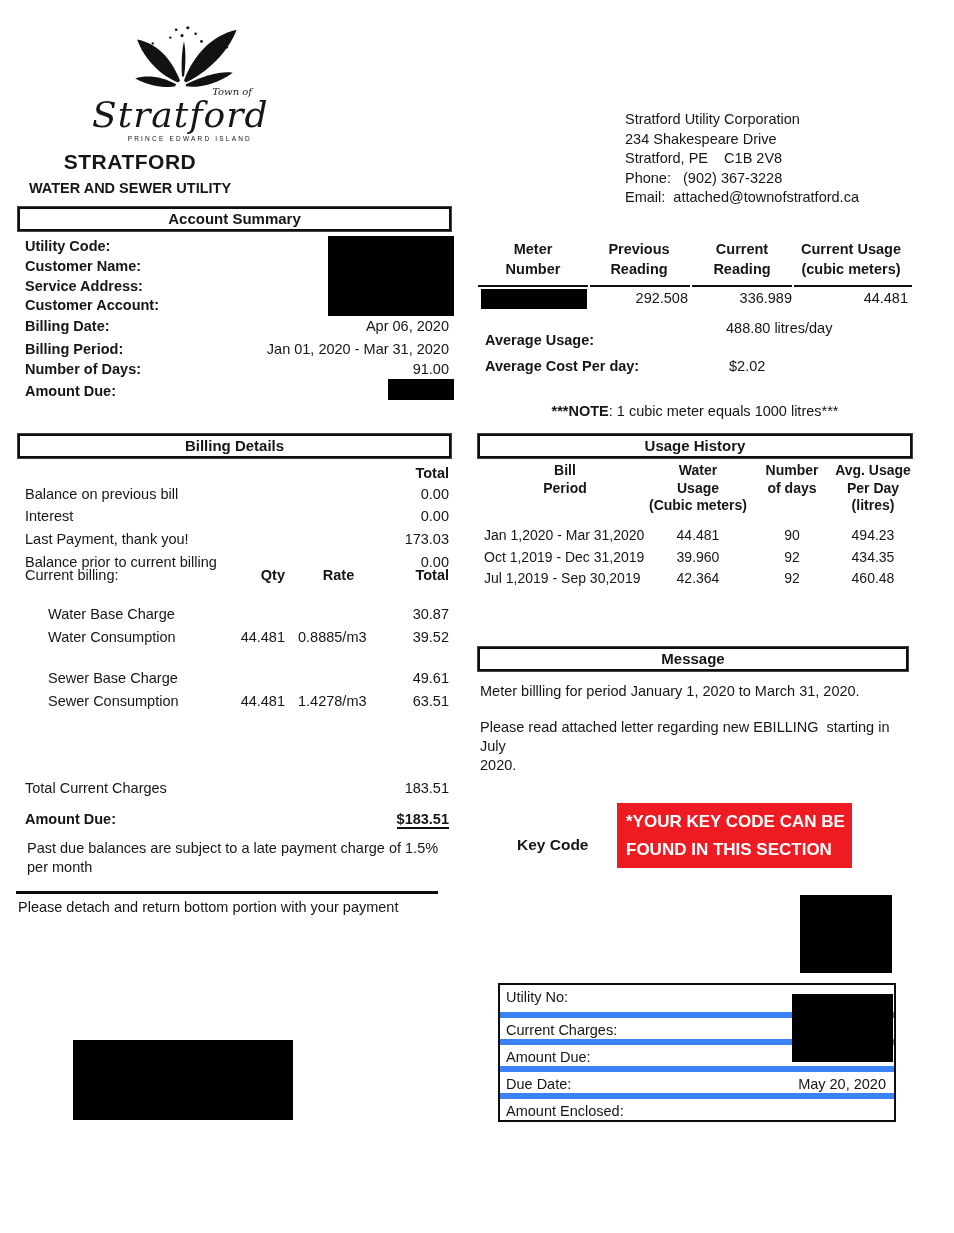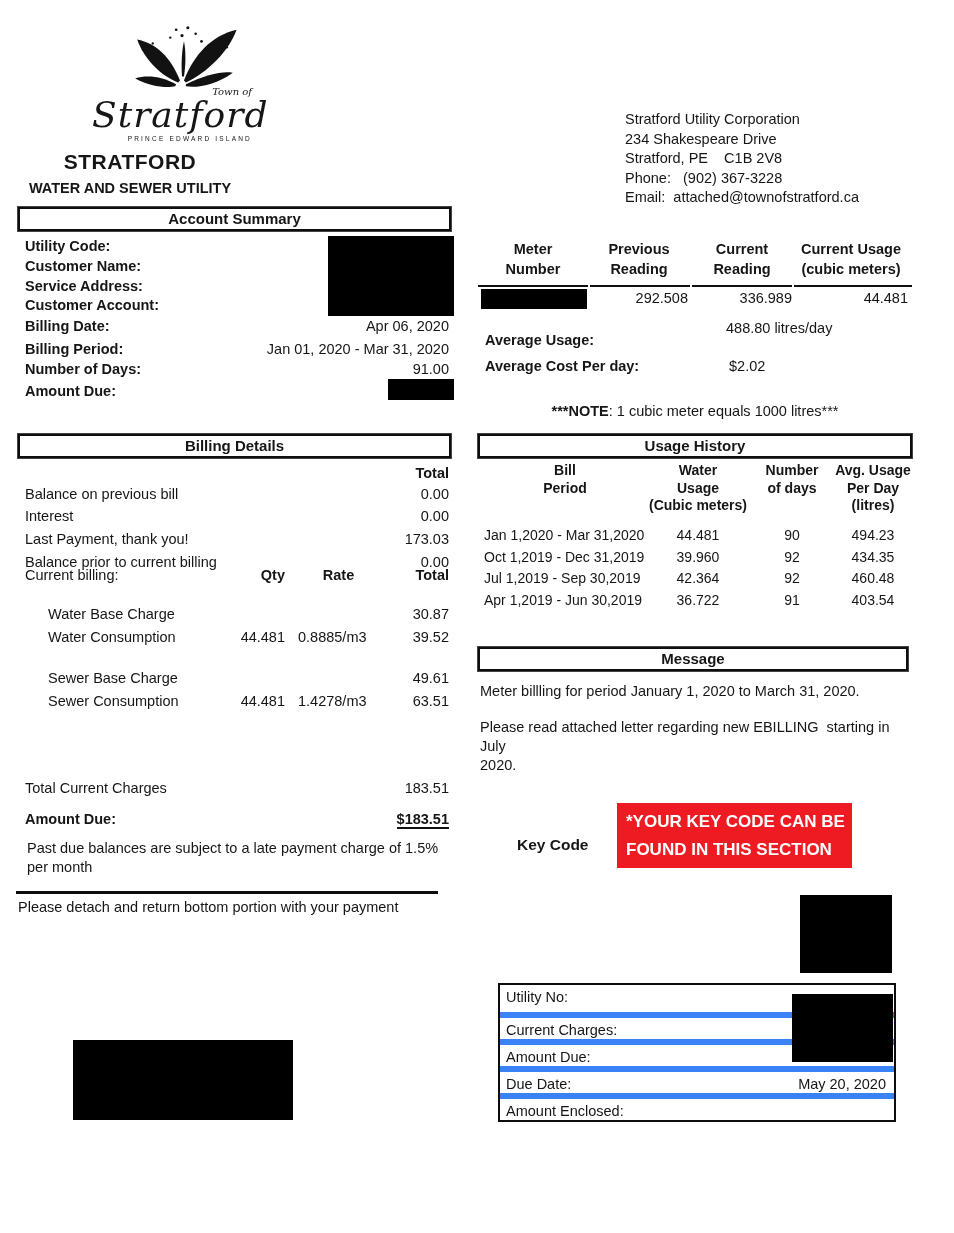--- a/index.html
+++ b/index.html
@@ -275,26 +275,20 @@
     <span class="u2">39.960</span>
     <span class="u3">92</span>
     <span class="u4">434.35</span>
   </div>
   <div class="abs uh-row" style="top:570px;">
     <span class="u1">Jul 1,2019 - Sep 30,2019</span>
     <span class="u2">42.364</span>
     <span class="u3">92</span>
     <span class="u4">460.48</span>
   </div>
-  <div class="abs uh-row" style="top:592px;">
-    <span class="u1">Apr 1,2019 - Jun 30,2019</span>
-    <span class="u2">36.722</span>
-    <span class="u3">91</span>
-    <span class="u4">403.54</span>
-  </div>
 
   <div class="abs sec-hdr" style="left:478px; top:647px; width:430px;">Message</div>
   <div class="abs txt" style="left:480px; top:682px; width:434px;">Meter billling for period January 1, 2020 to March 31, 2020.</div>
   <div class="abs txt pre" style="left:480px; top:718px; width:436px;">Please read attached letter regarding new EBILLING  starting in July
 2020.</div>
 
   <div class="abs bold" style="left:493px; top:836px; font-size:15.5px;margin-left:24px;">Key Code</div>
   <div class="abs keycode-box" style="background: rgb(238, 27, 35);">
     <div>*YOUR KEY CODE CAN BE</div>
     <div>FOUND IN THIS SECTION</div>

